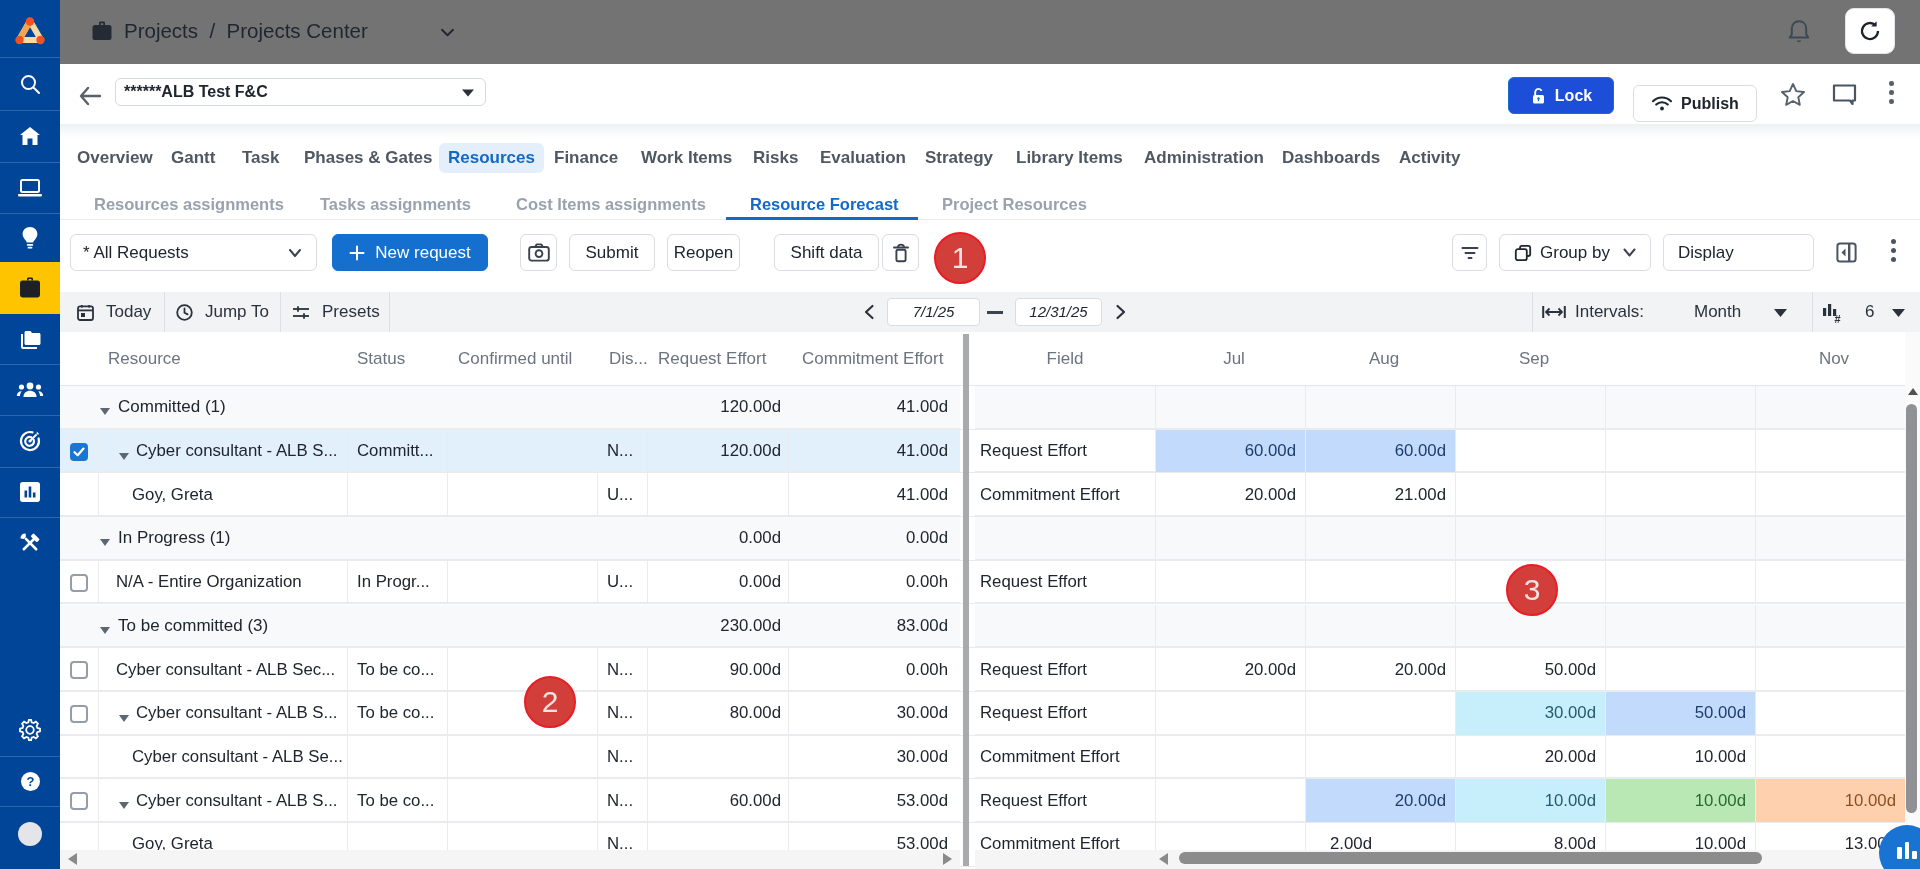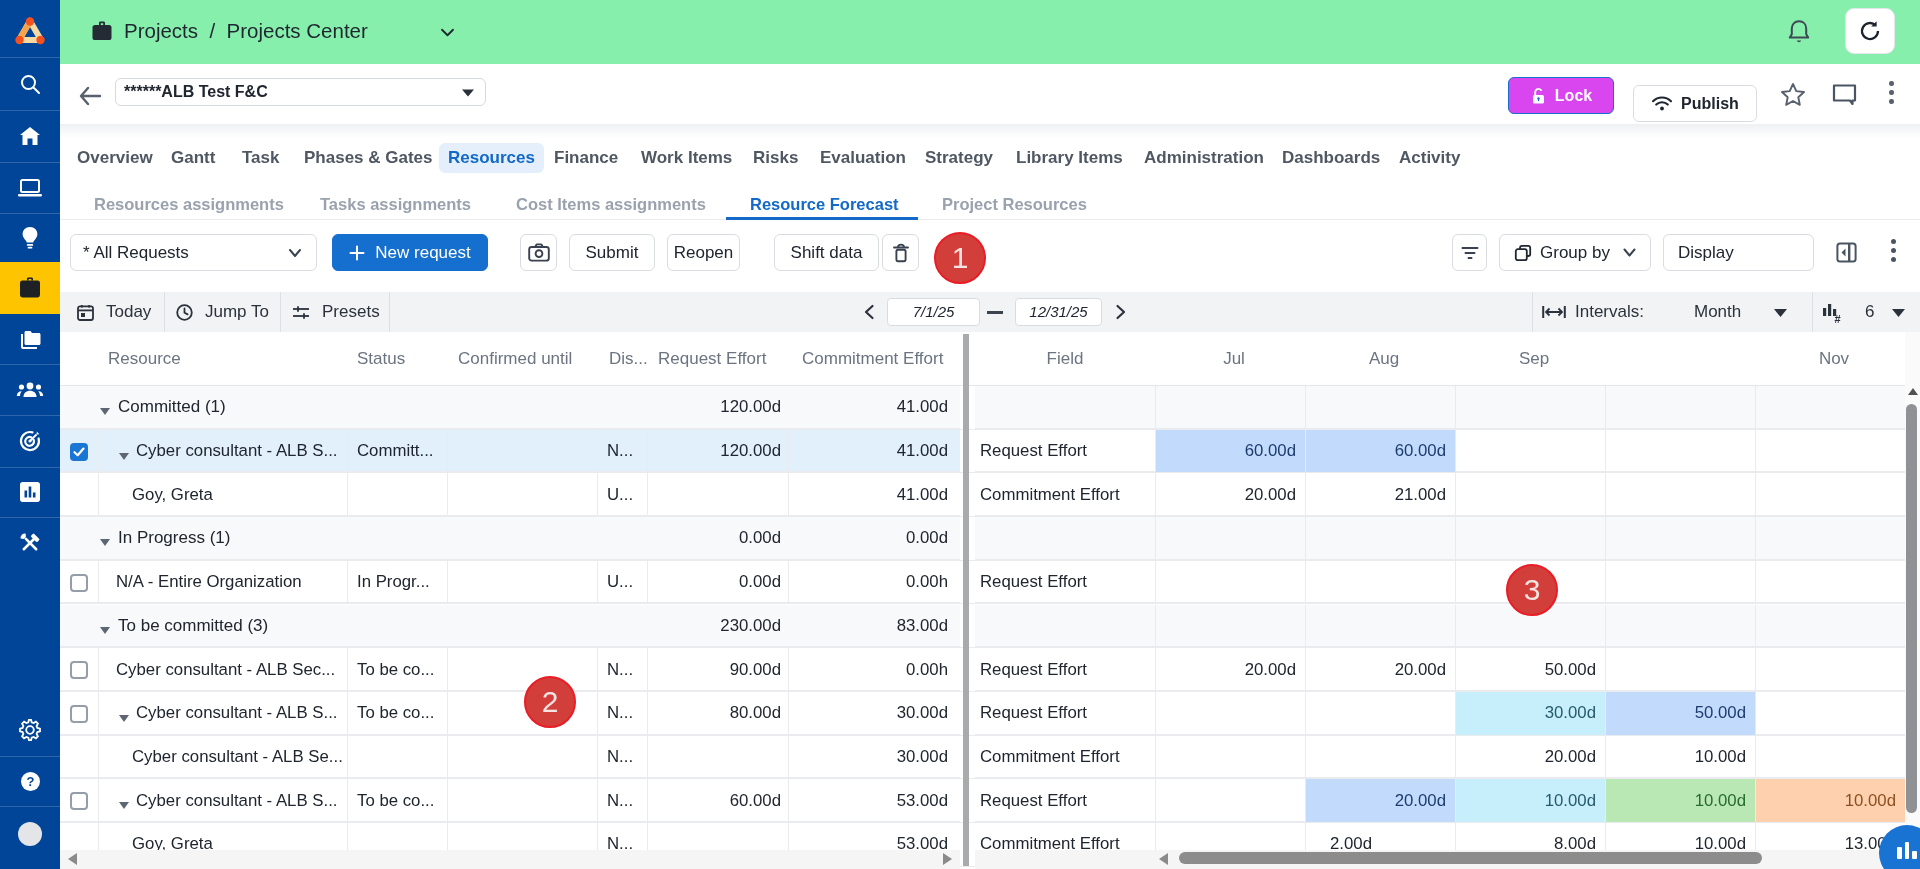--- a/index.html
+++ b/index.html
@@ -6,28 +6,28 @@
   html,body { width:1920px; height:869px; overflow:hidden; }
   body { font-family:"Liberation Sans", sans-serif; color:#20262f; background:#fff; position:relative; }
   .abs { position:absolute; }
 
   
   #sidebar { left:0; top:0; width:60px; height:869px; background:#004597; }
   .sideitem { position:absolute; left:0; width:60px; display:flex; align-items:center; justify-content:center; }
   .sidesep { position:absolute; left:0; width:60px; height:1px; background:rgba(255,255,255,.18); }
 
   
-  #topbar { left:60px; top:0; width:1860px; height:64px; background:#86efac; }
+  #topbar { left:60px; top:0; width:1860px; height:64px; background:#737373; }
   .crumb { position:absolute; top:19px; font-size:20.5px; color:#1f2630; }
 
   
   .projselect { position:absolute; left:55px; top:14px; width:371px; height:28px; border:1px solid #d5dade; border-radius:6px; background:#fff; font-size:16px; font-weight:700; color:#20262f; line-height:26px; padding-left:8px; }
   .btn { position:absolute; border-radius:6px; font-size:16px; display:flex; align-items:center; justify-content:center; }
   .btn.white { background:#fff; border:1px solid #d9dde2; color:#20262f; }
-  .btn.blue  { background:#d946ef; color:#fff; border:1px solid #146fce; }
+  .btn.blue  { background:#1d4ed8; color:#fff; border:1px solid #146fce; }
 
   
   .tab { position:absolute; top:143px; height:30px; line-height:30px; font-size:17px; font-weight:700; color:#4f5862; }
   .tab.active { background:#e4effb; color:#1269c7; border-radius:6px; }
   .subtab { position:absolute; top:190px; height:30px; line-height:28px; font-size:16.5px; font-weight:700; color:#99a2ad; }
   .subtab.active { color:#1269c7; }
 
   
   .tbtn { position:absolute; top:234px; height:37px; border-radius:6px; background:#fff; border:1px solid #d9dde2; font-size:17px; color:#20262f; display:flex; align-items:center; justify-content:center; }
 

